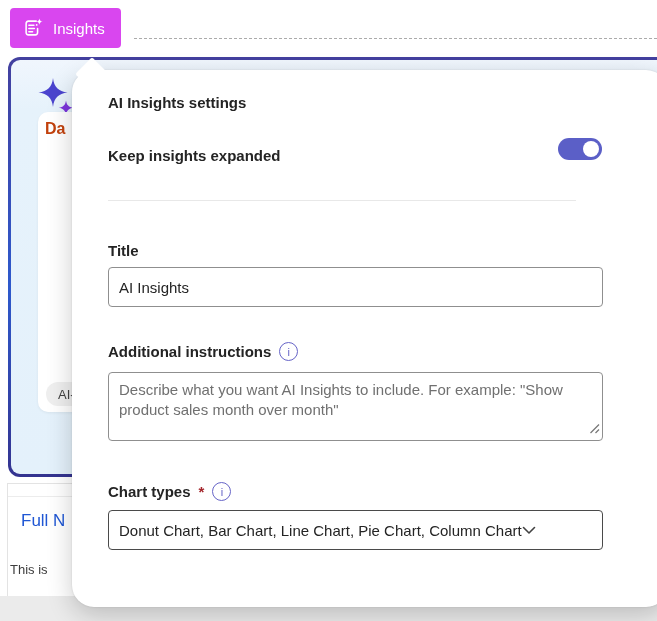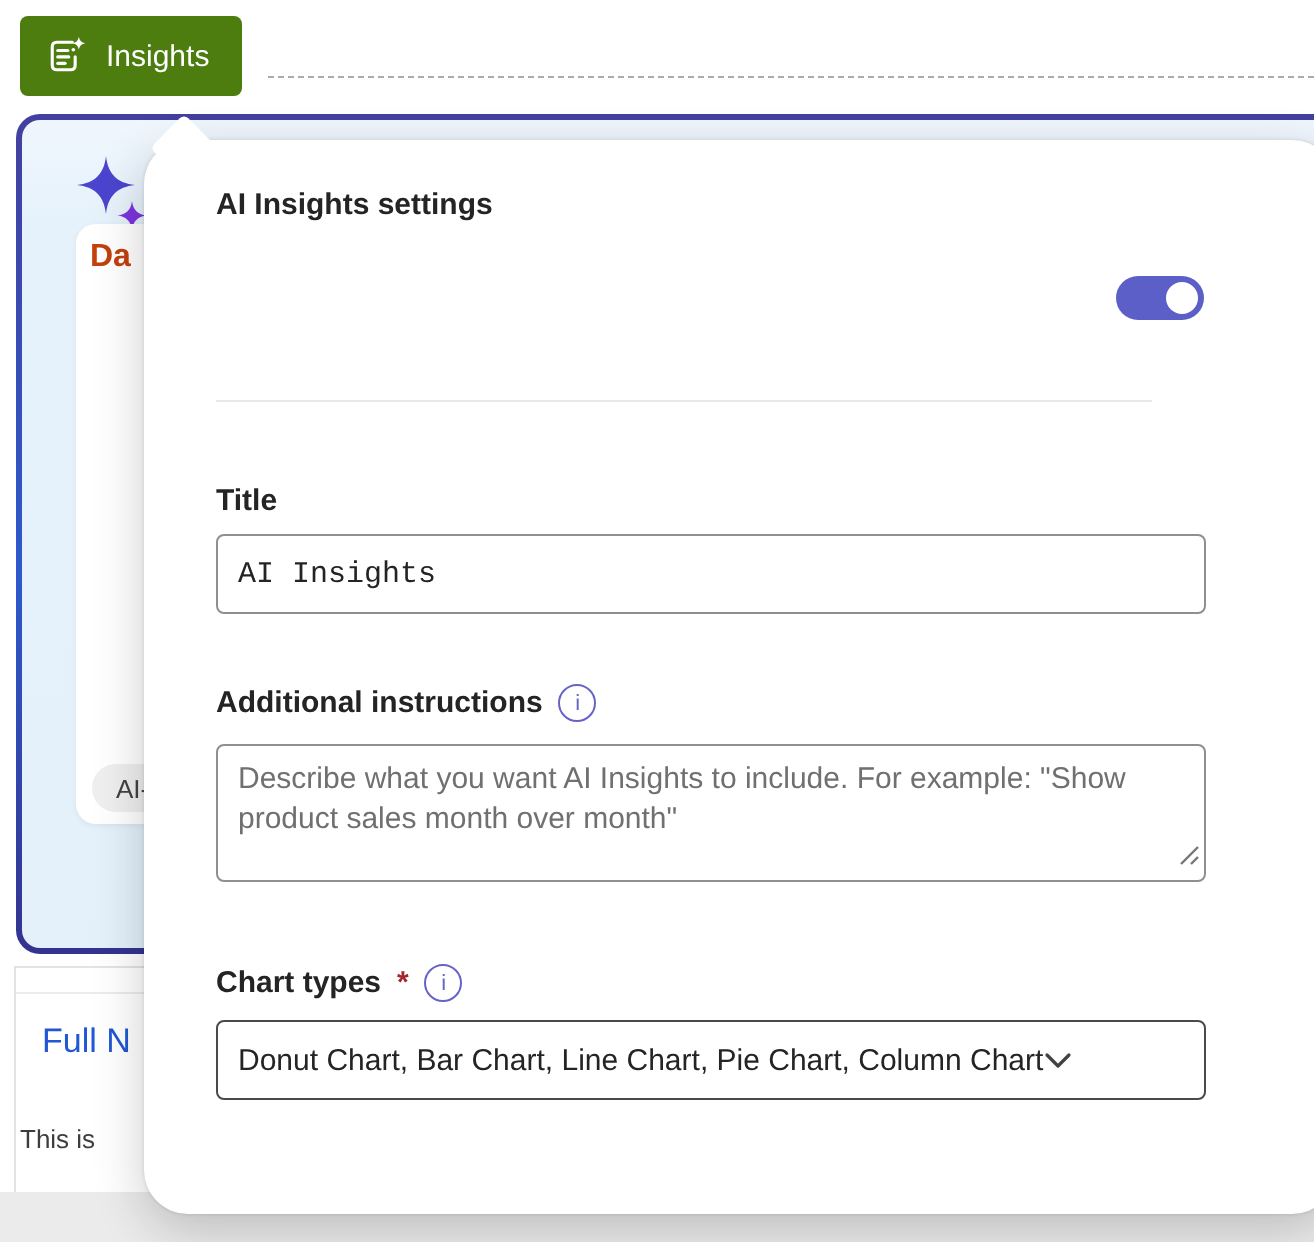--- a/index.html
+++ b/index.html
@@ -3,21 +3,21 @@
 <meta charset="utf-8">
 <style>
   html,body{margin:0;padding:0;}
   .screen{
     position:relative;width:657px;height:621px;overflow:hidden;background:#fff;
     font-family:"Liberation Sans",sans-serif;color:#242424;
   }
   
   .insights-btn{
     position:absolute;left:10px;top:8px;height:40px;padding:0 16px 0 12px;
-    background:#4d7c0f;border:none;border-radius:4px;display:flex;align-items:center;gap:9px;
+    background:#d946ef;border:none;border-radius:4px;display:flex;align-items:center;gap:9px;
     color:#fff;font-size:15px;font-family:inherit;cursor:pointer;z-index:12;
   }
   .dashed-line{position:absolute;left:134px;top:38px;width:523px;border-top:1px dashed #ababab;z-index:1;}
   
   .ai-card{
     position:absolute;left:8px;top:57px;width:700px;height:414px;border-radius:12px;
     border:3px solid transparent;
     background:linear-gradient(180deg,#f0f6fd 0%,#e6f2fb 12%,#e4f1fb 100%) padding-box,
                linear-gradient(180deg,#43409f 0%,#2d59cc 55%,#34338f 100%) border-box;
     z-index:2;
@@ -66,21 +66,21 @@
   .lbl-instr{left:36px;top:272px;}
   .lbl-chart{left:36px;top:412px;}
   .req-star{color:#a4262c;font-weight:700;}
   .info-icon{
     width:17px;height:17px;border:1.4px solid #6664c7;border-radius:50%;
     display:inline-flex;align-items:center;justify-content:center;
     color:#6664c7;font-size:11px;font-weight:400;font-style:normal;cursor:pointer;flex:0 0 auto;
   }
   .title-input{
     position:absolute;left:36px;top:197px;width:495px;height:40px;box-sizing:border-box;
-    border:1px solid #8f8f8f;border-radius:4px;padding:0 10px;font-size:15px;font-family:Liberation Mono, monospace;color:#242424;
+    border:1px solid #8f8f8f;border-radius:4px;padding:0 10px;font-size:15px;font-family:Liberation Sans, sans-serif;color:#242424;
   }
   .textarea-wrap{position:absolute;left:36px;top:302px;width:495px;height:69px;}
   .instr-textarea{
     width:100%;height:100%;box-sizing:border-box;border:1px solid #8f8f8f;border-radius:4px;
     padding:7px 10px;font-size:15px;font-family:inherit;color:#242424;resize:none;line-height:1.35;
   }
   .instr-textarea::placeholder{color:#707070;opacity:1;}
   .resize-handle{position:absolute;right:3px;bottom:3px;pointer-events:none;}
   .dropdown{
     position:absolute;left:36px;top:440px;width:495px;height:40px;box-sizing:border-box;
@@ -133,20 +133,21 @@
     <span class="tp-row-r1">T</span>
     <span class="tp-row-r2">re</span>
   </div>
   <div class="bottom-strip"></div>
 
   <div class="popover">
     <div class="popover-caret"></div>
 
     <div class="pop-heading">AI Insights settings</div>
 
+    <div class="toggle-label">Keep insights expanded</div>
     <div class="toggle">
       <span class="knob"></span>
     </div>
 
     <div class="divider"></div>
 
     <div class="field-label-row lbl-title">
       <span>Title</span>
     </div>
     <input class="title-input" type="text" value="AI Insights" style="">

